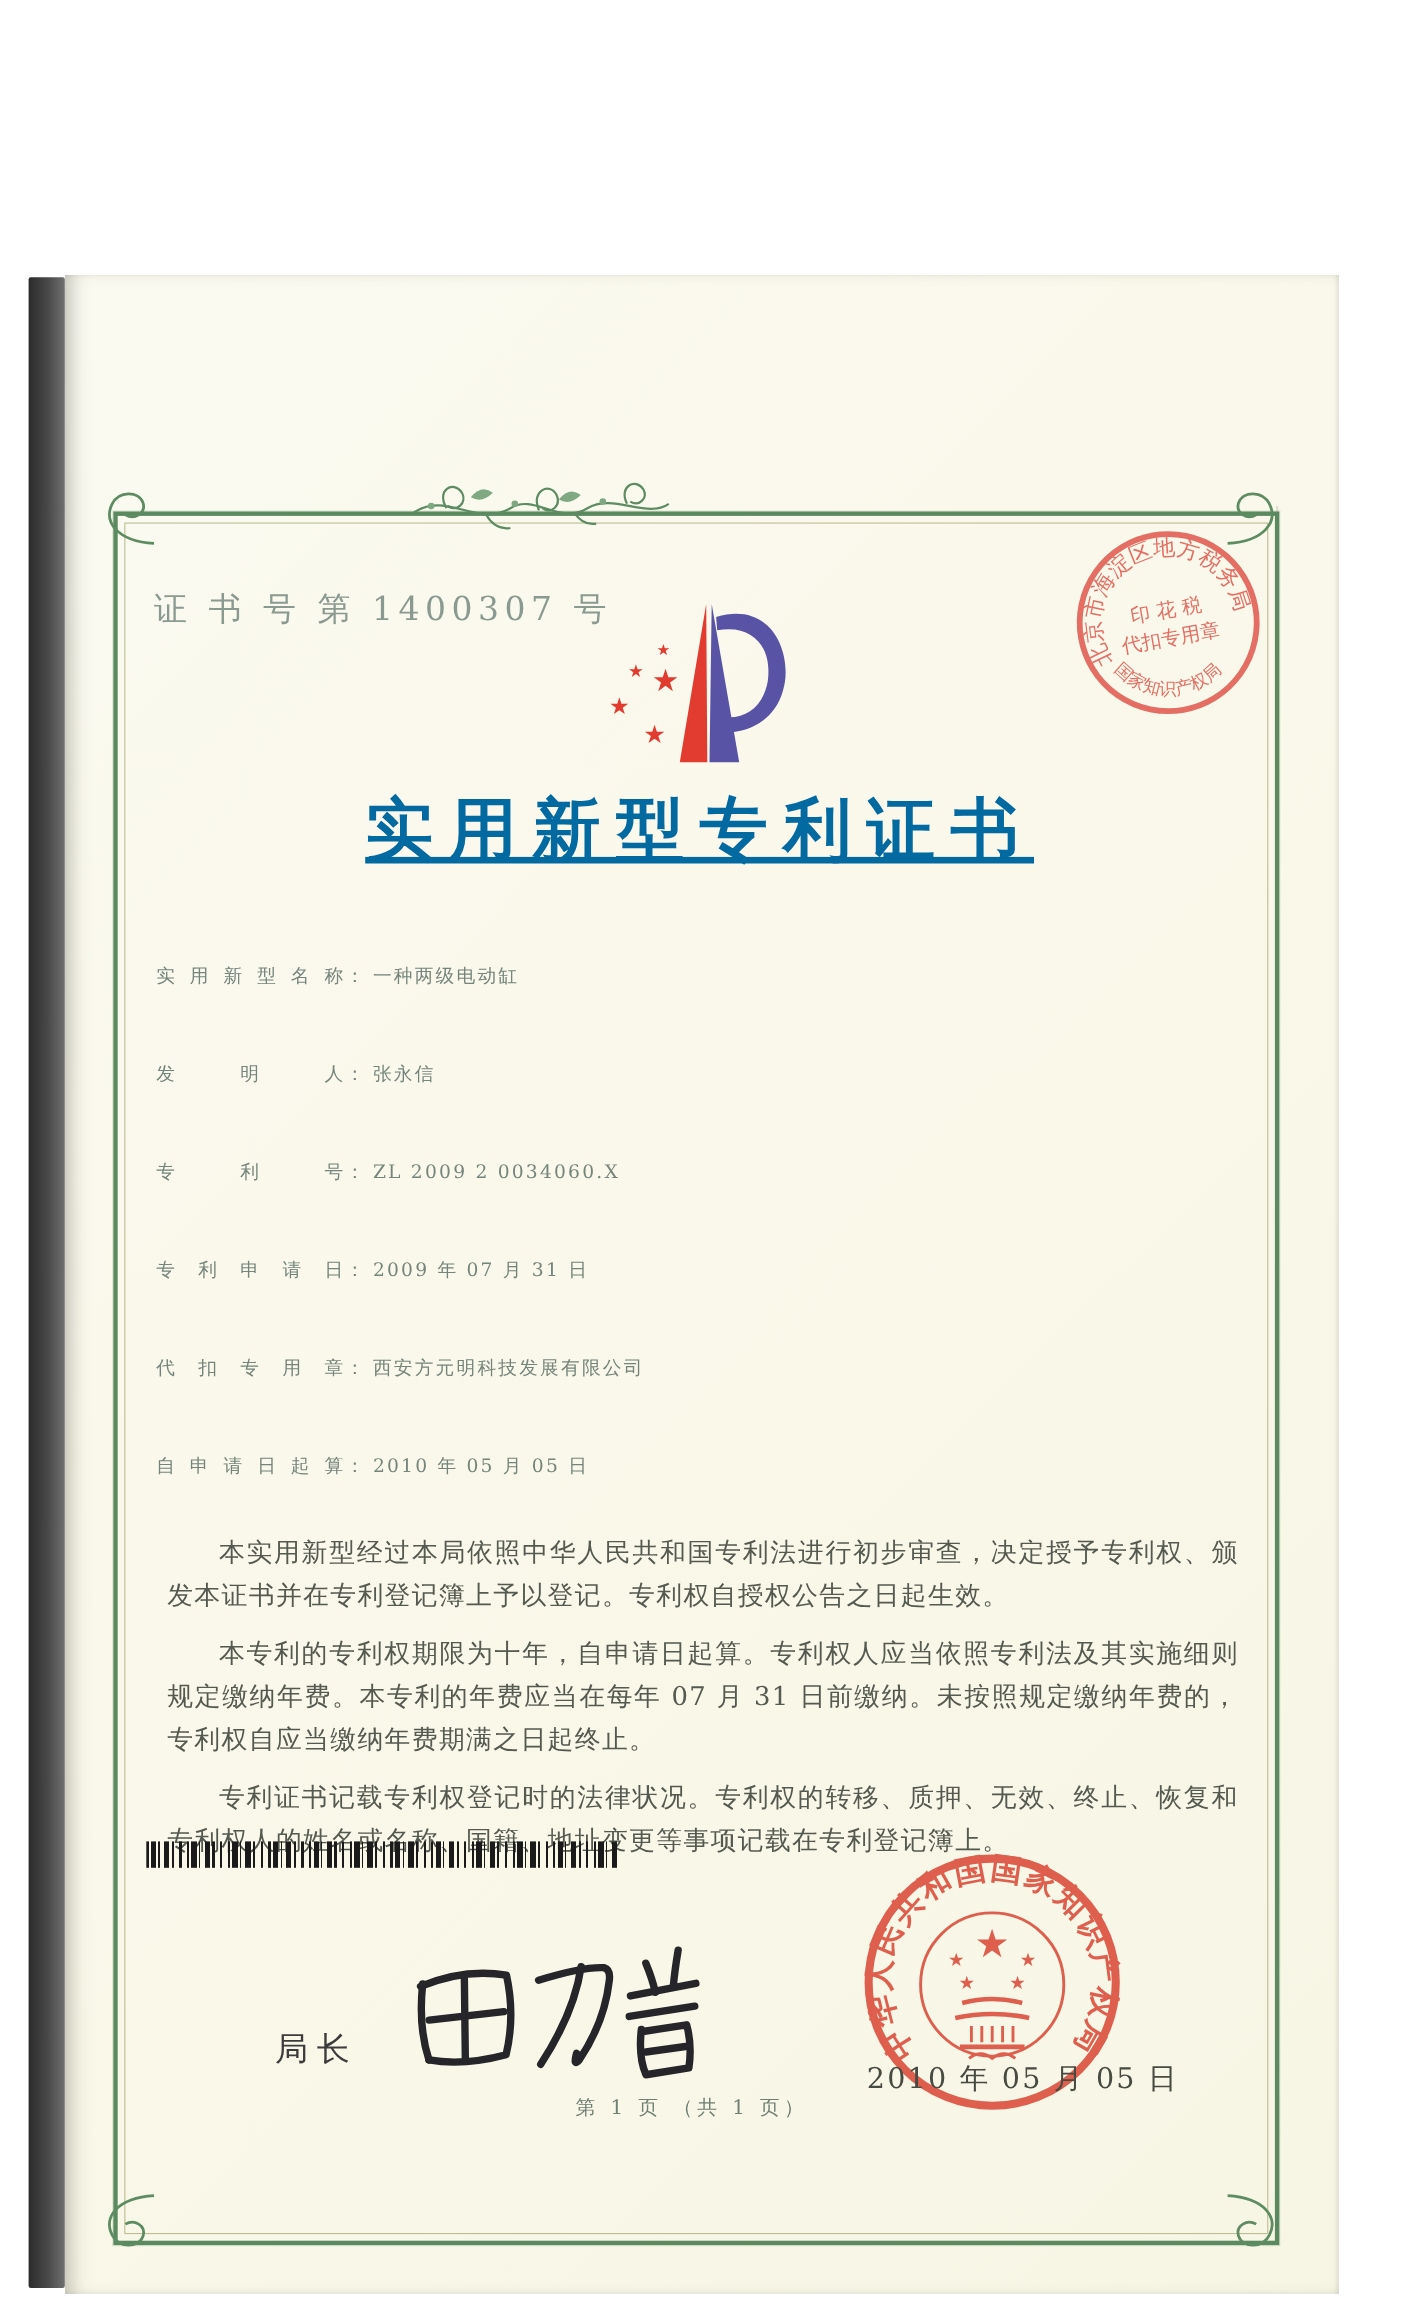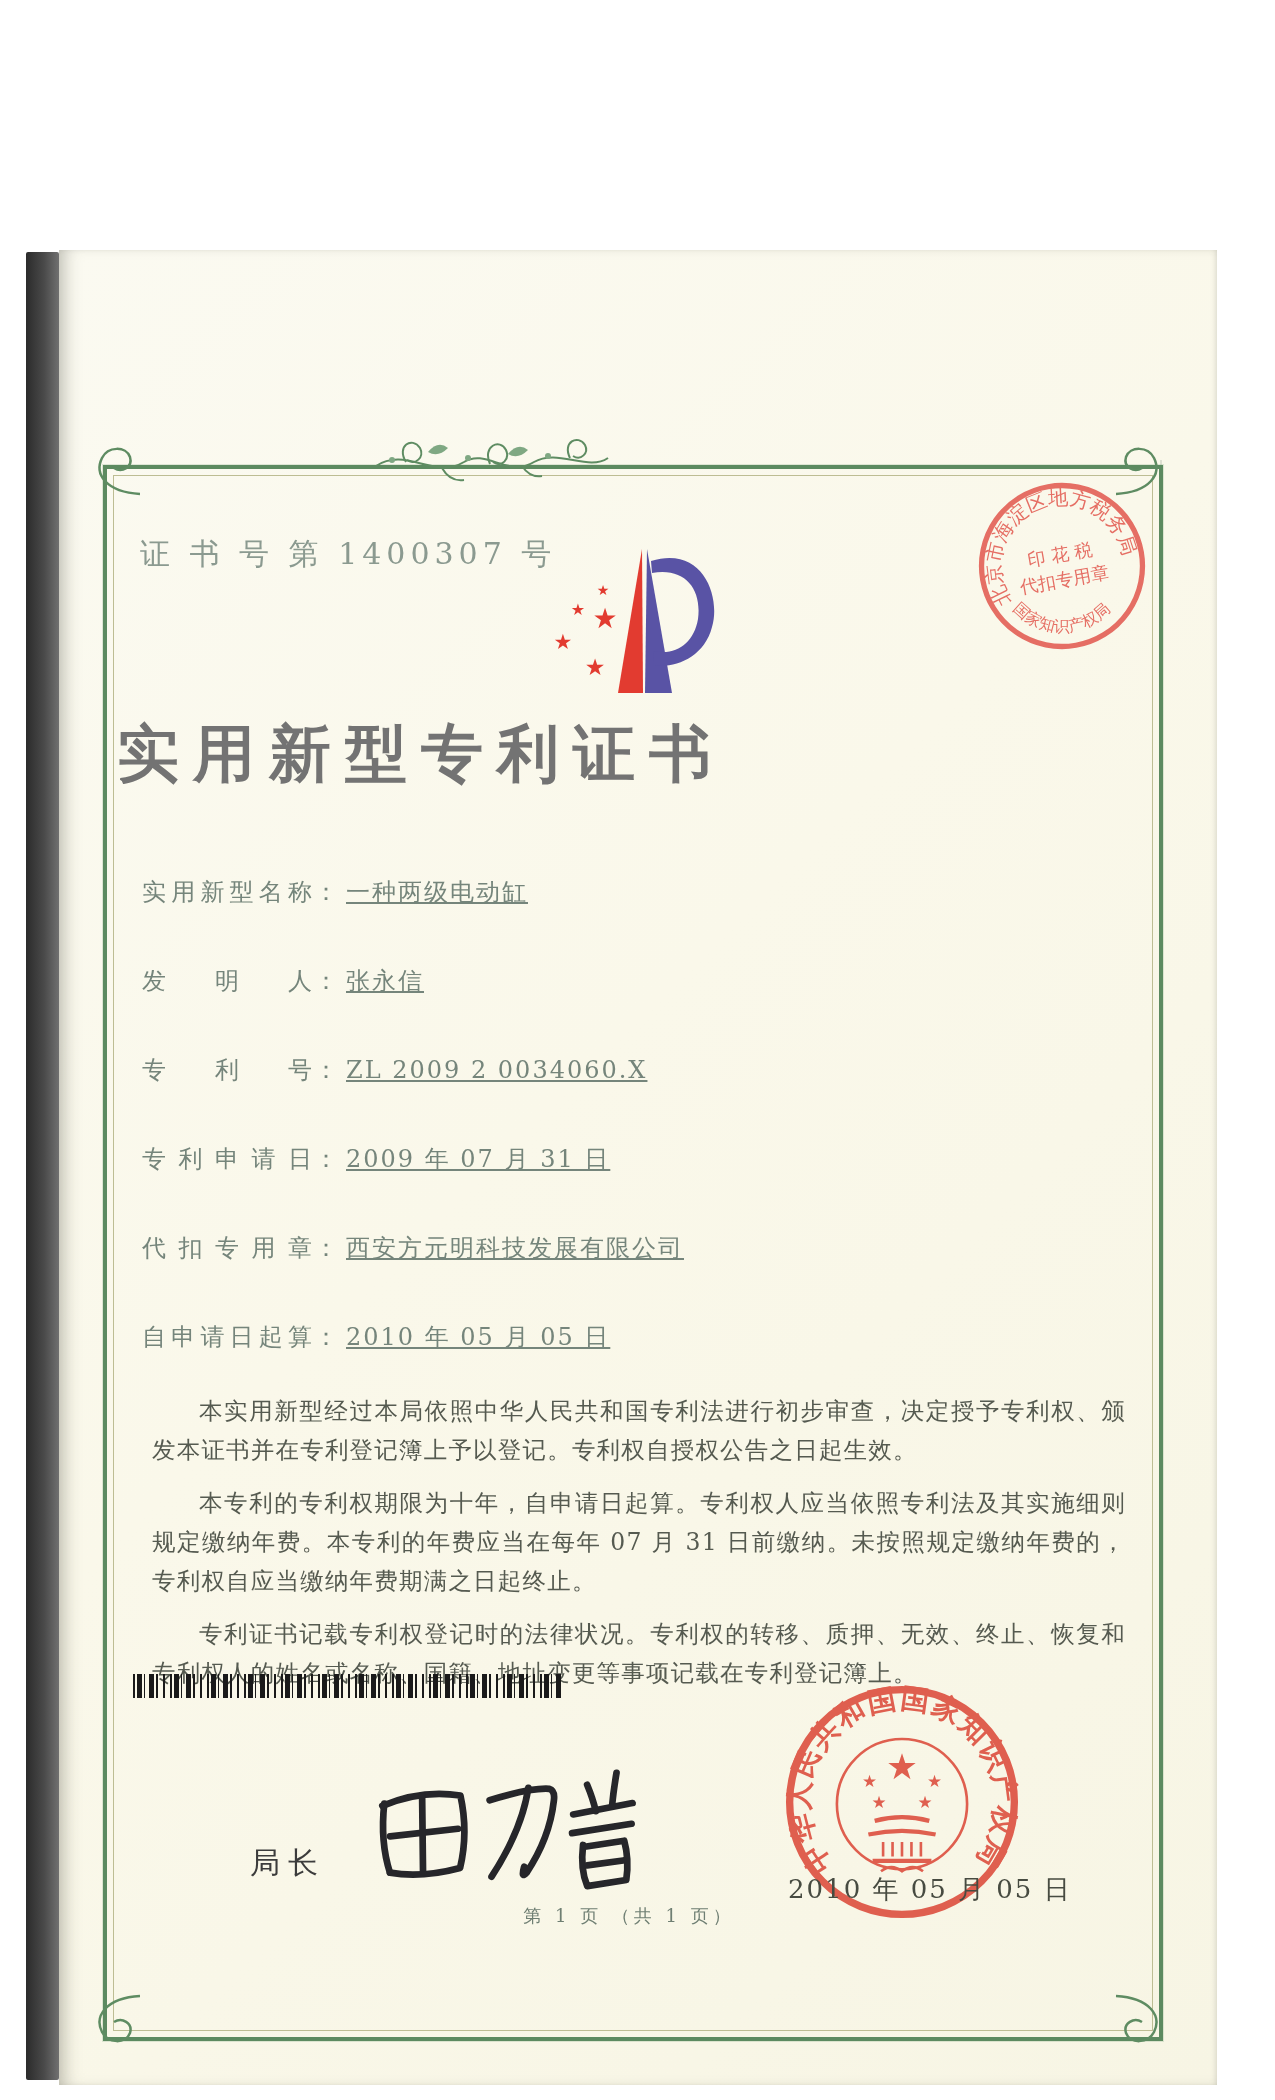--- a/index.html
+++ b/index.html
@@ -13,23 +13,23 @@
         background:linear-gradient(135deg,#fbfaf1 0%,#faf8ea 45%,#f7f5e4 100%);
         box-shadow:inset 14px 0 18px -10px rgba(60,60,50,.35), inset -3px 0 6px -3px rgba(120,120,110,.35);}
   .page-crease{position:absolute;left:1160px;top:460px;width:2px;height:1575px;background:rgba(140,150,140,.25);}
   
   .frame-outer{position:absolute;left:103px;top:465px;width:1052px;height:1568px;
                border:4px solid #5c8a60;box-shadow:0 0 0 1px rgba(130,170,130,.25);}
   .frame-inner{position:absolute;left:6px;top:6px;right:6px;bottom:6px;border:1px solid #bdbd93;}
   .ornament{position:absolute;color:#5e8c62;}
   
   .cert-no{position:absolute;left:140px;top:534px;font-size:30px;color:#8b9a90;letter-spacing:5px;}
-  .title{position:absolute;left:103px;top:712px;width:1052px;text-align:left;
-         font-size:62px;font-weight:bold;color:#737373;letter-spacing:14px;text-indent:14px;}
-  .field-row{position:absolute;left:142px;font-size:24px;color:#75857b;letter-spacing:2px;white-space:nowrap;text-decoration:underline;}
+  .title{position:absolute;left:103px;top:712px;width:1052px;text-align:center;
+         font-size:62px;font-weight:bold;color:#0369a1;letter-spacing:14px;text-indent:14px;text-decoration:underline;}
+  .field-row{position:absolute;left:142px;font-size:17px;color:#75857b;letter-spacing:2px;white-space:nowrap;}
   .field-label{display:inline-block;width:172px;text-align:justify;text-align-last:justify;}
   .field-colon{display:inline-block;}
   .field-value{margin-left:6px;}
   .bodytext{position:absolute;left:138px;top:1378px;width:1002px;}
   .bodytext p{margin:14px;font-size:23.5px;line-height:39px;color:#555a50;letter-spacing:1.2px;
               text-align:justify;text-indent:2em;}
   .footer{position:absolute;left:103px;top:1904px;width:1052px;text-align:center;
           font-size:18px;color:#6f7f73;letter-spacing:4px;}
   
   .barcode{position:absolute;left:133px;top:1674px;width:428px;height:24px;

